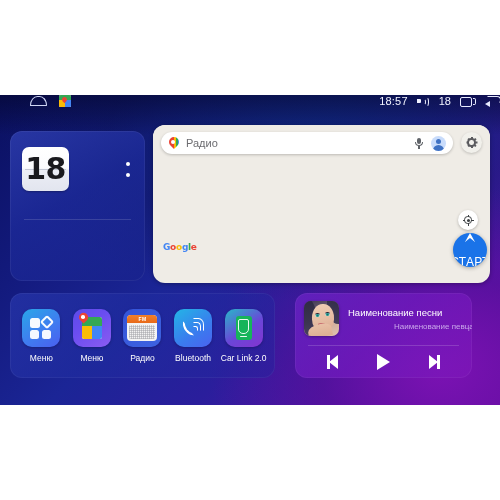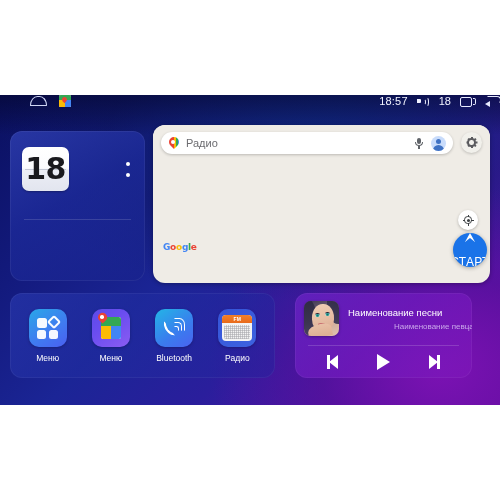--- a/index.html
+++ b/index.html
@@ -997,41 +997,50 @@
             <span class="mm-y"></span>
             <span class="mm-b"></span>
         </span>
         <span class="mm-pin"></span>
           <span class="mm-dot"></span>
       </div>
       <div class="app-label">Меню</div>
     </div>
 
     <div class="app-item">
-      <div class="app-tile tile-bt">
-        <span class="bt-handset"></span>
-        <span class="bw bw1"></span>
-          <span class="bw bw2"></span>
-          <span class="bw bw3"></span>
-      </div>
-      <div class="app-label">Bluetooth</div>
-    </div>
-
-    <div class="app-item">
       <div class="app-tile tile-radio">
         <span class="r-body">
           <span class="r-band">
               <span class="r-fm">FM</span>
             </span>
           <span class="r-grille"></span>
         </span>
       </div>
       <div class="app-label">Радио</div>
     </div>
 
+    <div class="app-item">
+      <div class="app-tile tile-bt">
+        <span class="bt-handset"></span>
+        <span class="bw bw1"></span>
+          <span class="bw bw2"></span>
+          <span class="bw bw3"></span>
+      </div>
+      <div class="app-label">Bluetooth</div>
+    </div>
+
+    <div class="app-item">
+      <div class="app-tile tile-cl">
+        <span class="cl-screen">
+          <span class="cl-inner"></span>
+            <span class="cl-bar"></span>
+        </span>
+      </div>
+      <div class="app-label">Car Link 2.0</div>
+    </div>
 
   </div>
 
   <div class="card player-card">
     <div class="track-row">
       <div class="album-art">
         <span class="hair-l"></span>
         <span class="hair-r"></span>
         <span class="face"></span>
         <span class="eye eye-l"></span>

